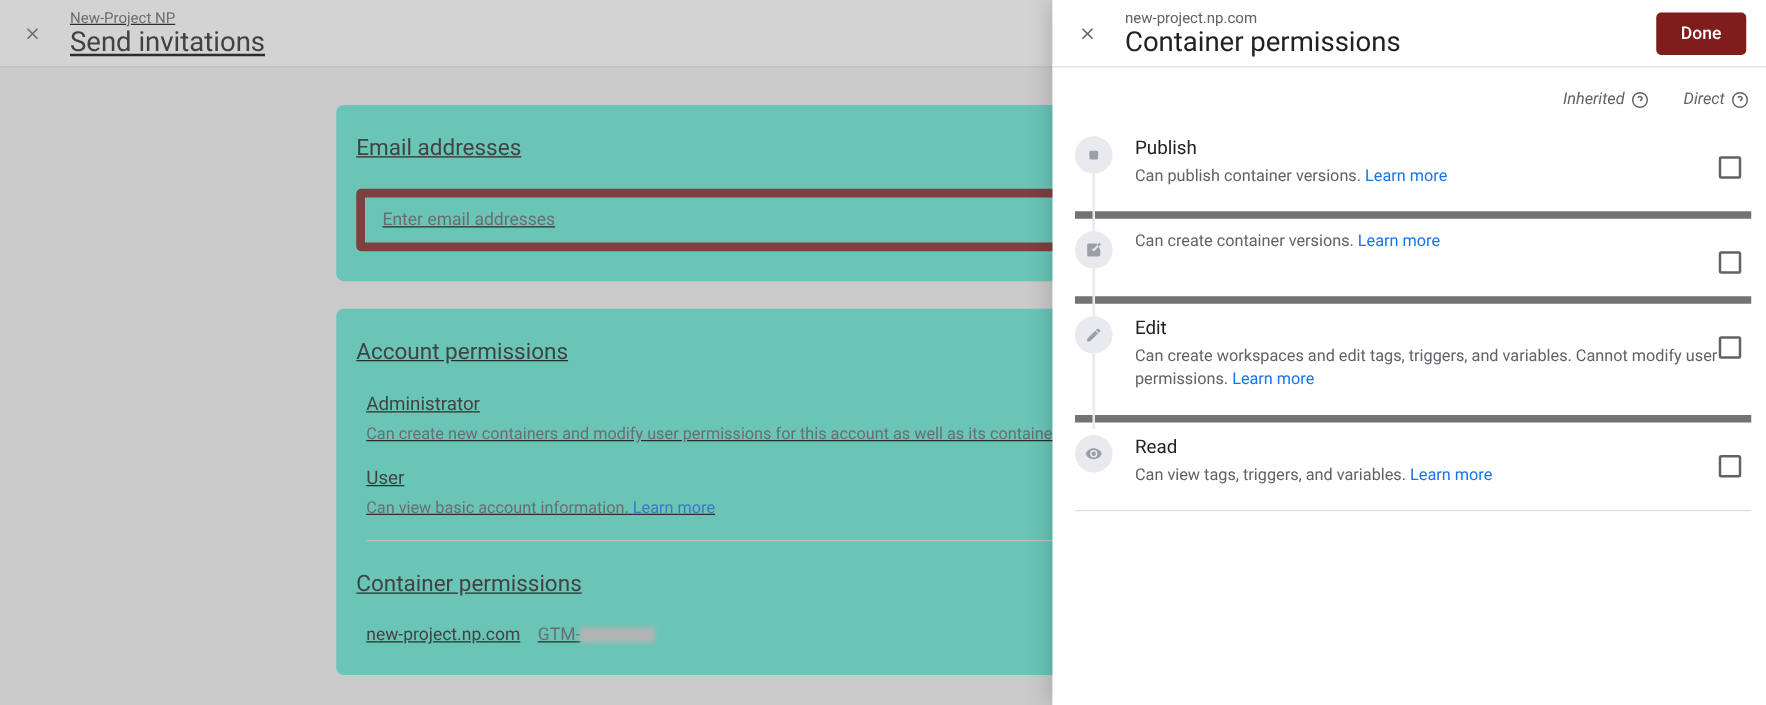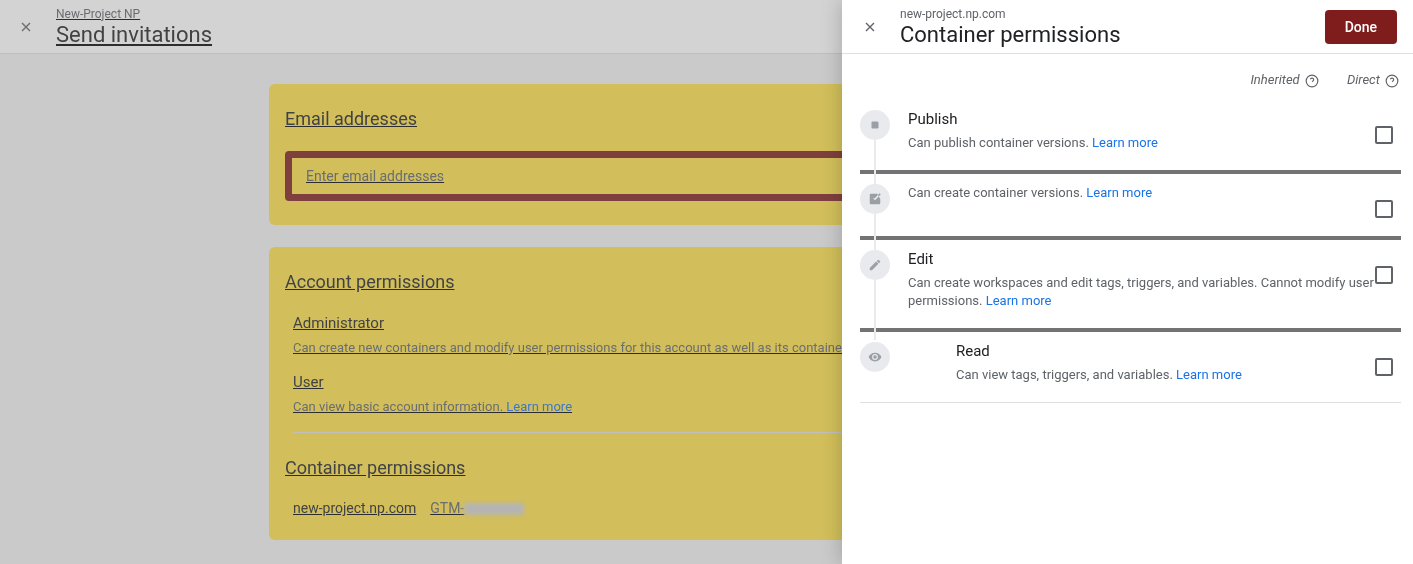--- a/index.html
+++ b/index.html
@@ -56,21 +56,21 @@
       color: #202124;
       font-weight: 400;
     }
     .bg-body {
       padding: 30px 0 0 0;
       display: flex;
       flex-direction: column;
       align-items: center;
     }
     .card {
-      background: #fde047;
+      background: #5eead4;
       border-radius: 6px;
       width: 875px;
       margin-bottom: 22px;
       padding: 24px 0;
     }
     .section-title {
       font-size: 18px;
       color: #202124;
       font-weight: 400;
       margin-bottom: 22px;
@@ -204,25 +204,24 @@
     }
     .help-circle {
       display: inline-flex;
       vertical-align: middle;
       margin-left: 2px;
     }
     .perm-row {
       display: flex;
       align-items: flex-start;
       padding: 10px 0 18px 0;
-      border-bottom: 4px solid #737373;
+      border-bottom: 6px solid #737373;
     }
     .perm-row:last-child {
       border-bottom: 1px solid #e0e0e0;
-      gap: 48px;
     }
     .perm-icon {
       width: 30px;
       height: 30px;
       border-radius: 50%;
       background: #e8eaed;
       display: flex;
       align-items: center;
       justify-content: center;
       color: #9aa0a6;

